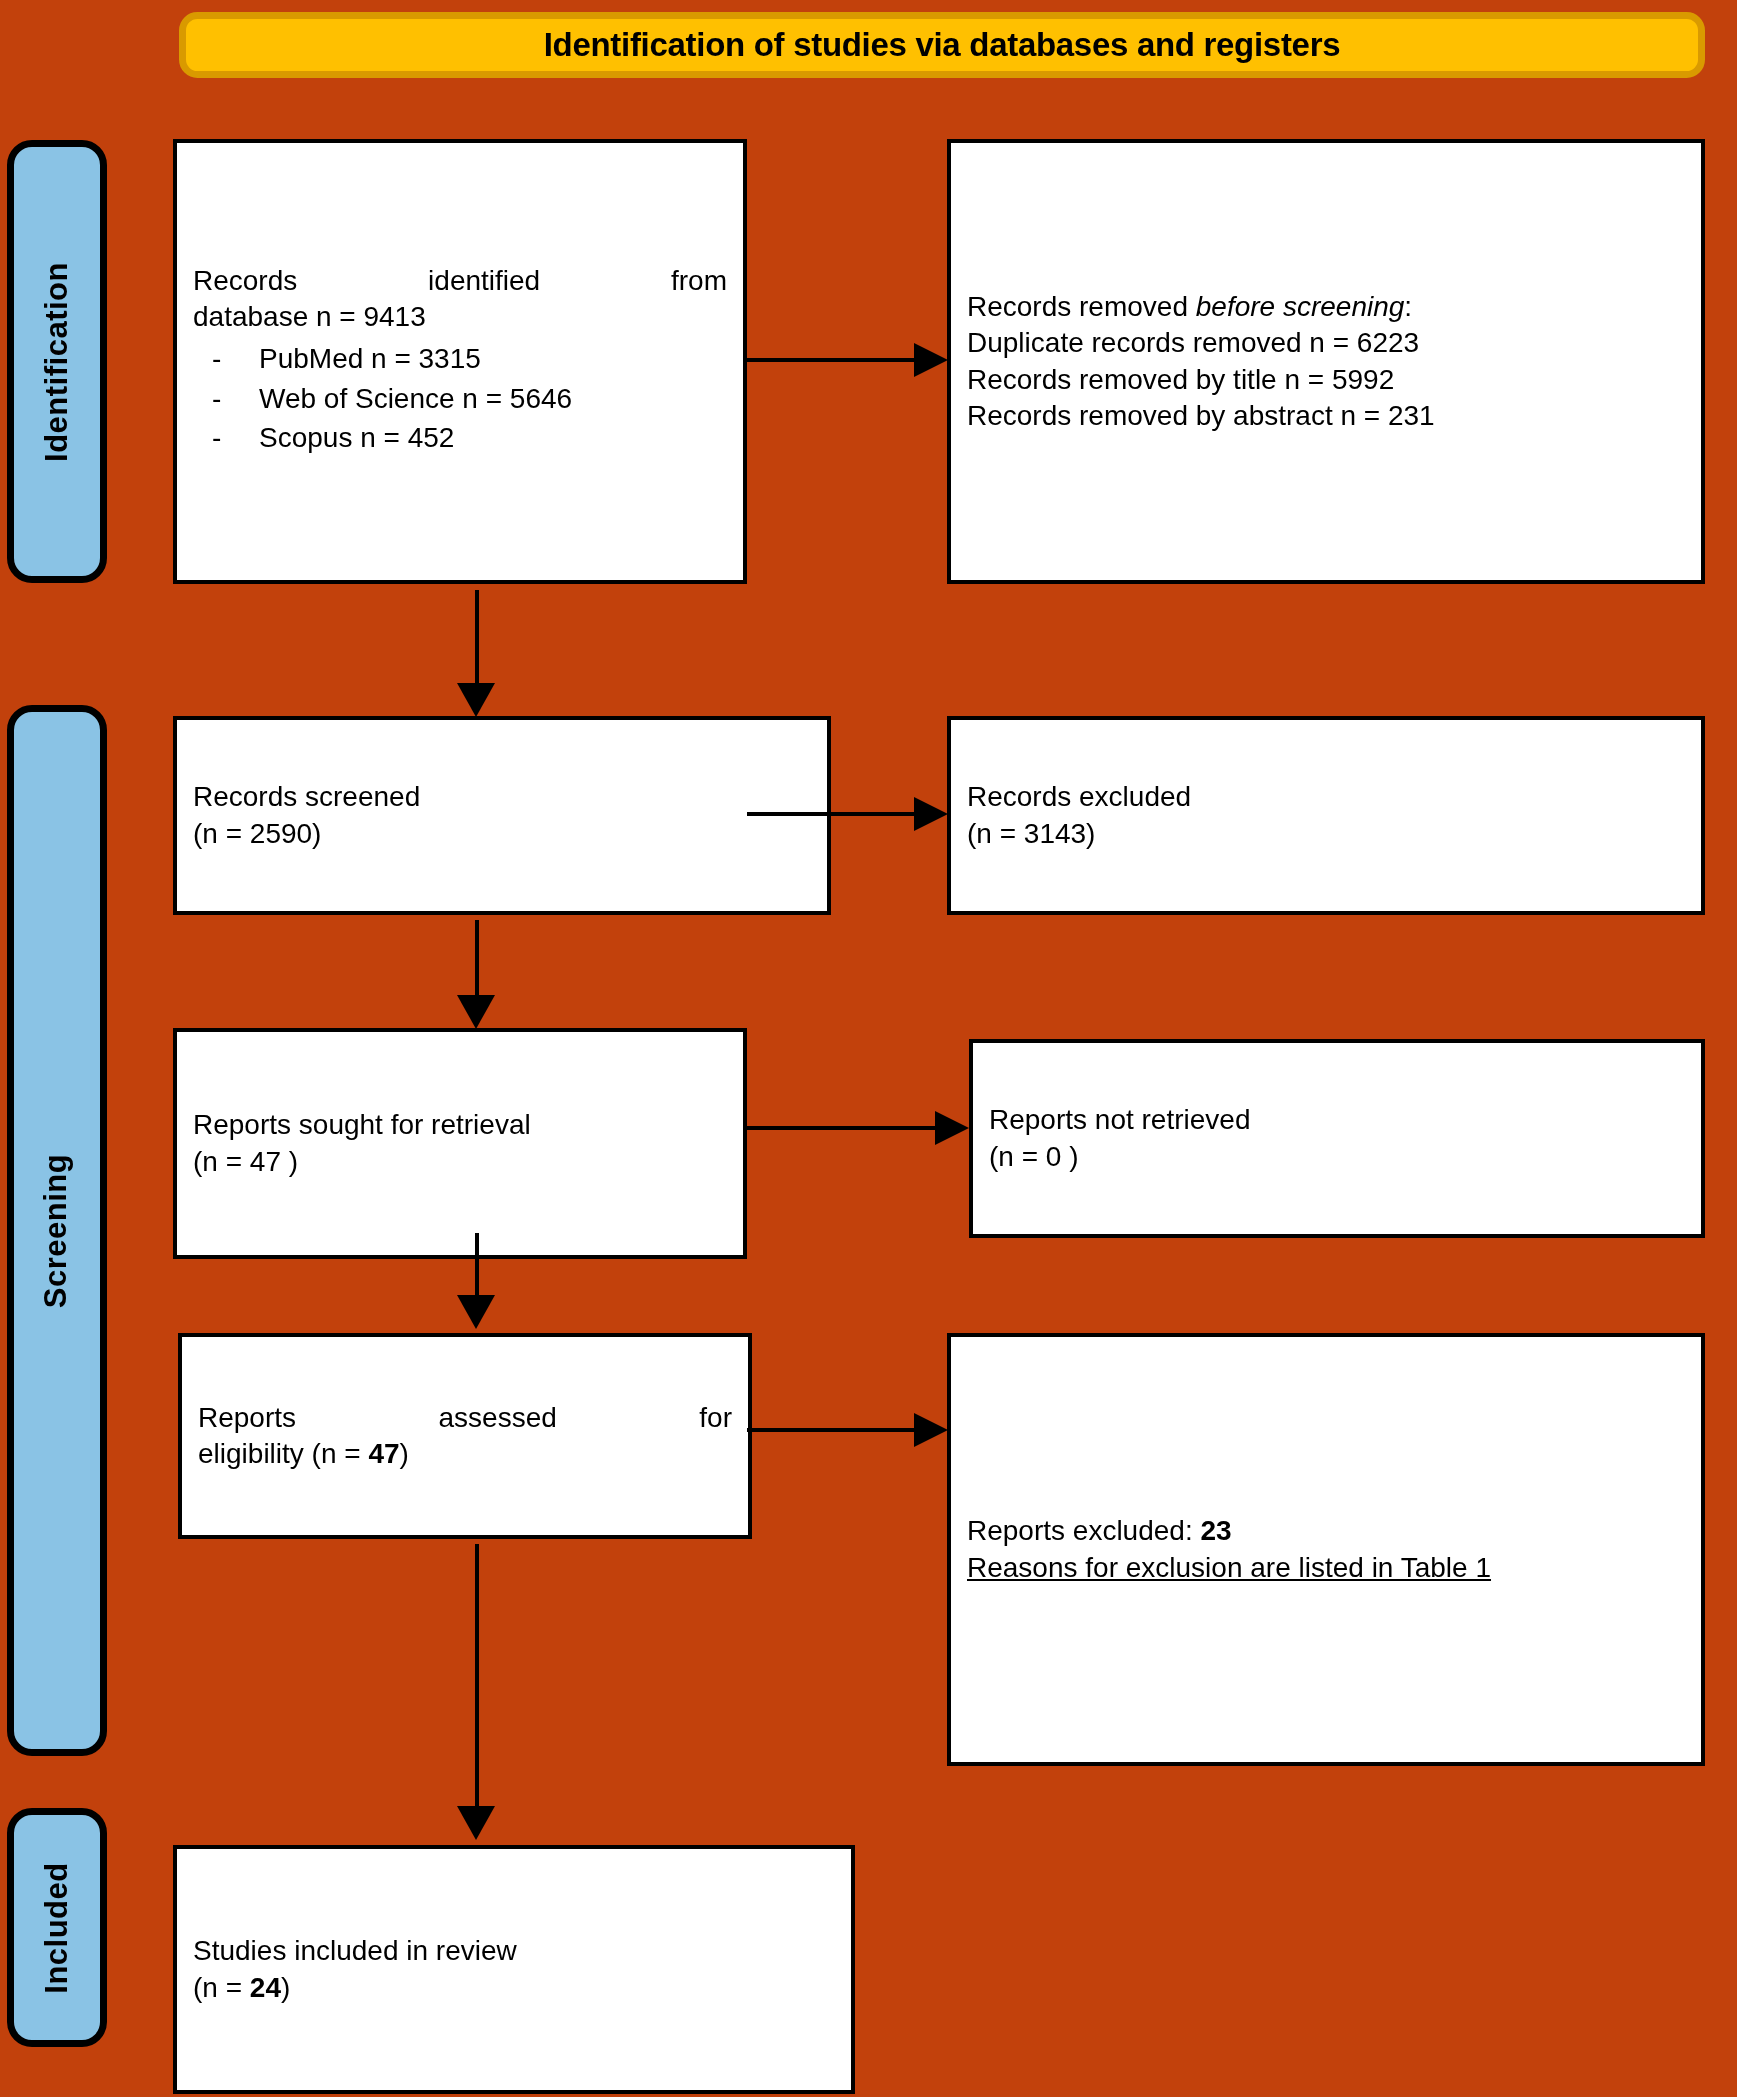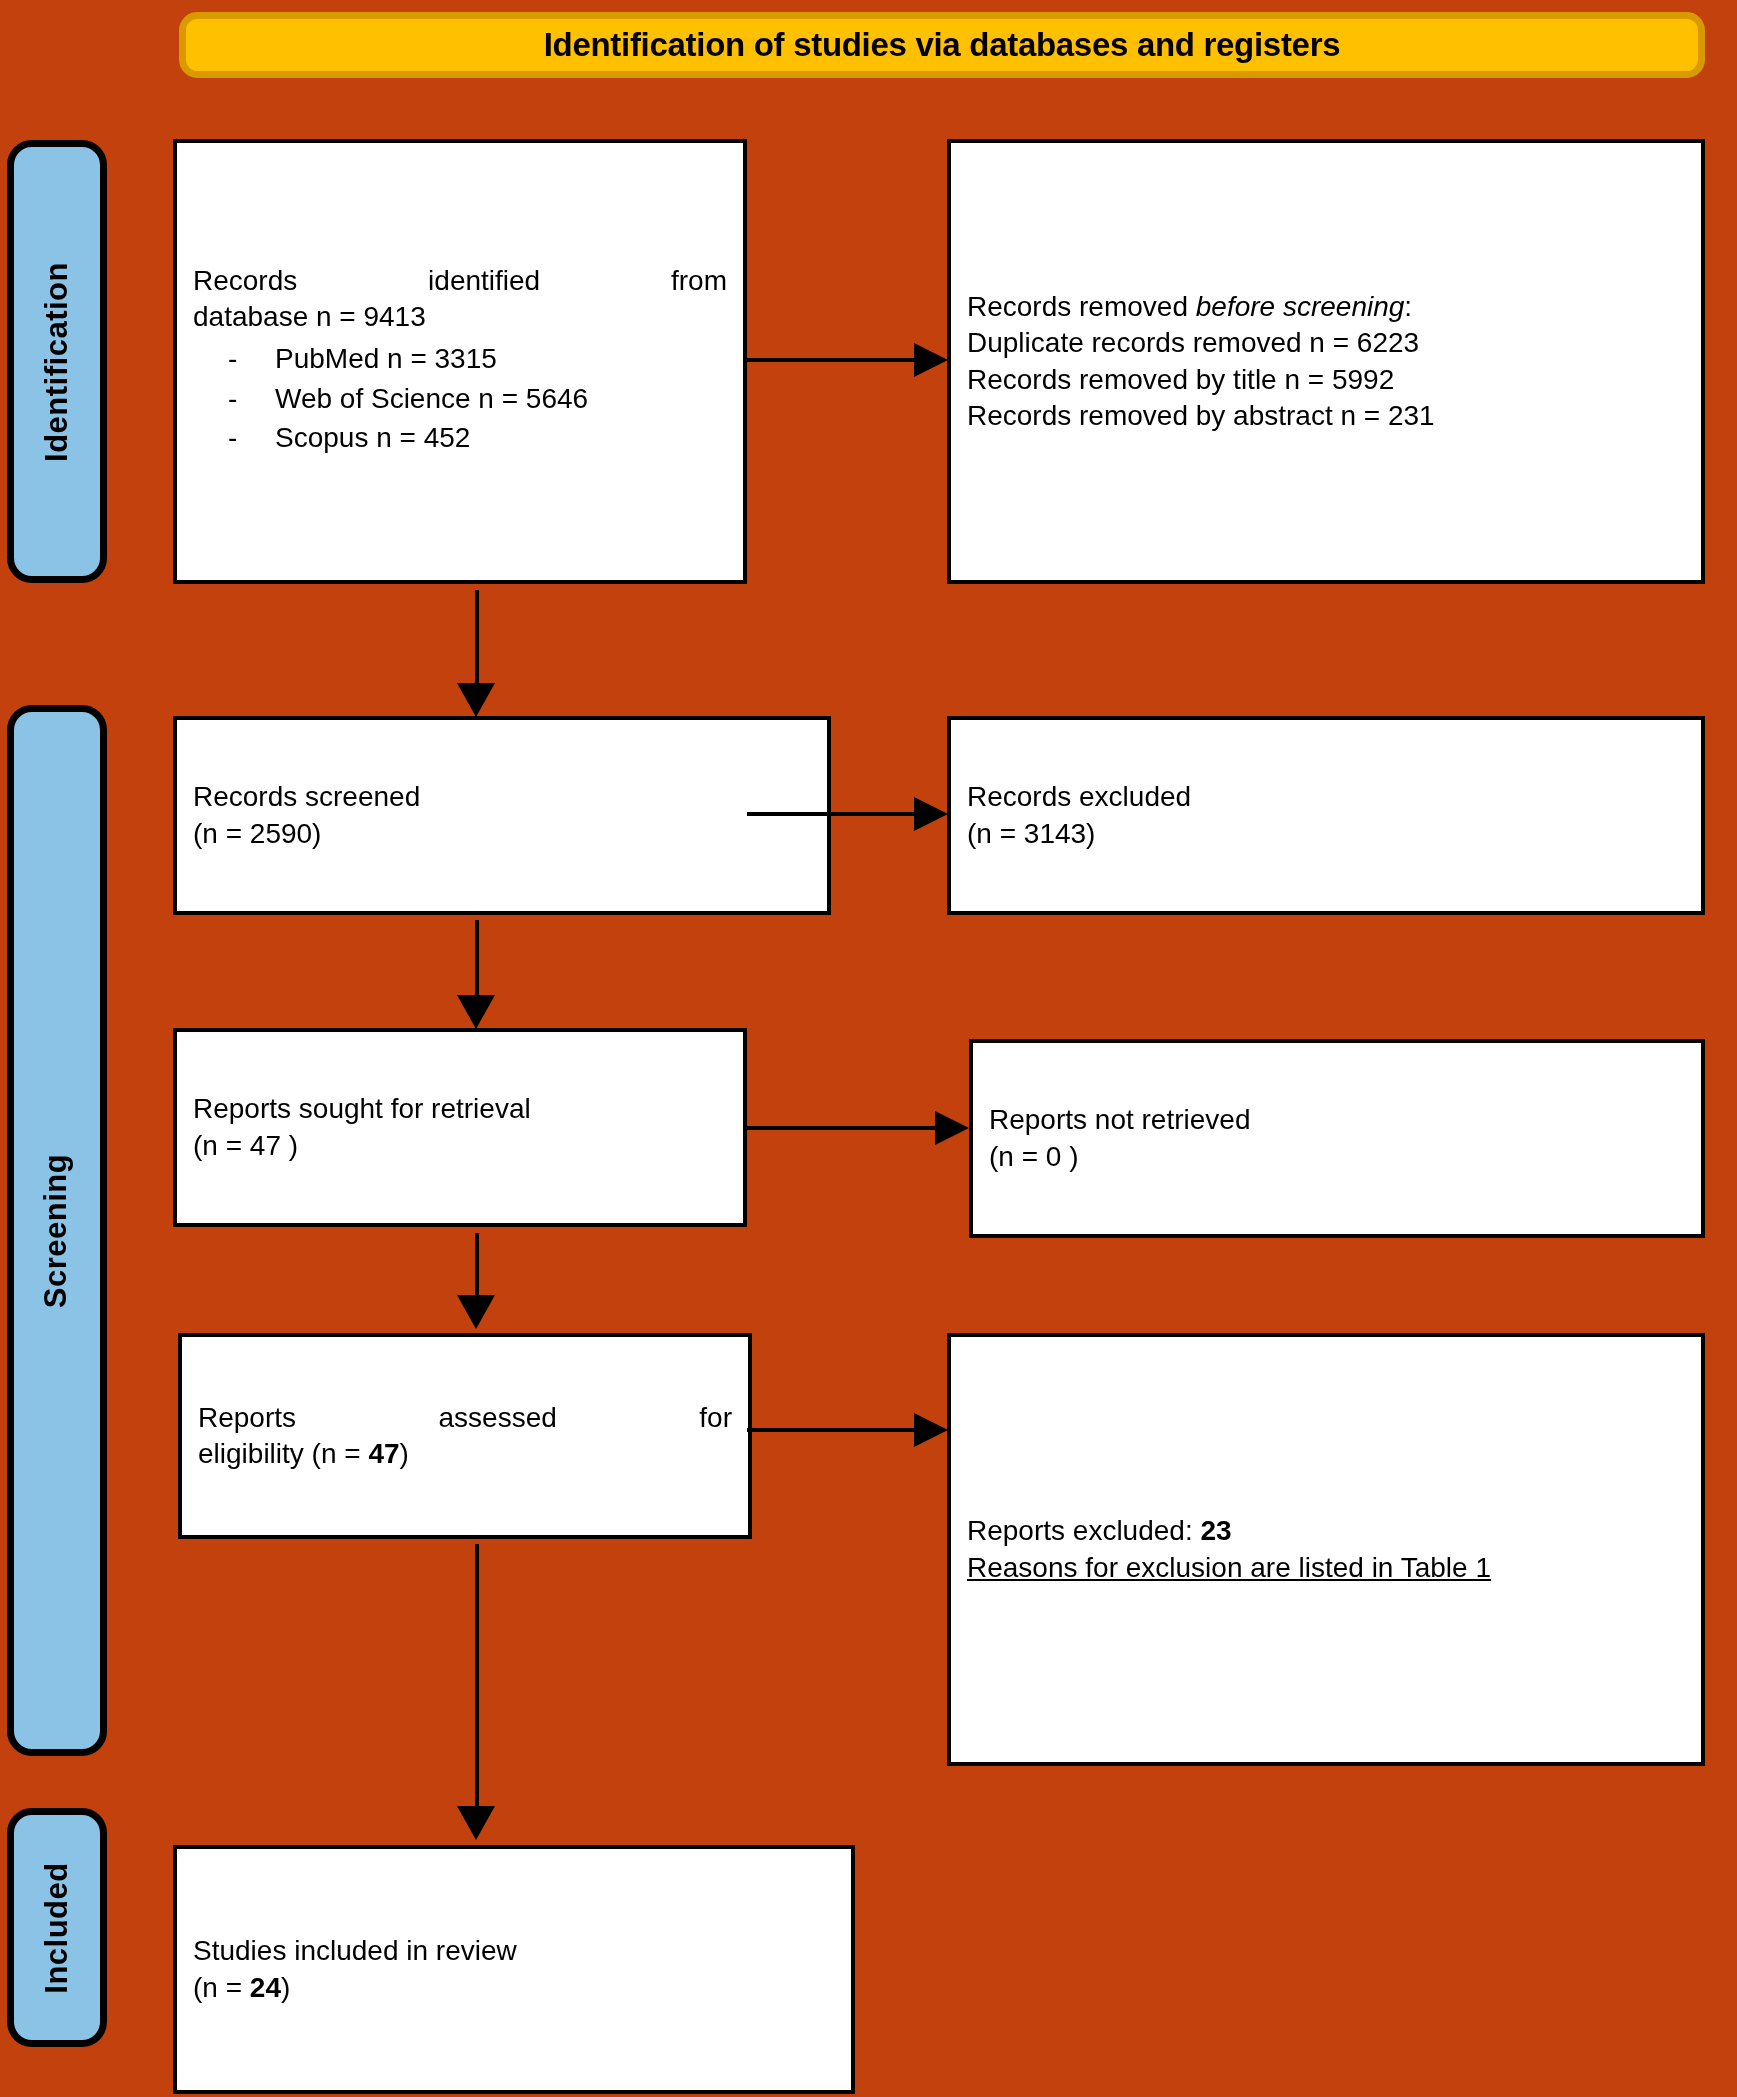--- a/index.html
+++ b/index.html
@@ -84,21 +84,21 @@
     padding: 0 16px;
   }
   .just { text-align: justify; text-align-last: justify; }
   .b { font-weight: bold; }
   .it { font-style: italic; }
 
   
   .blist {
     list-style: none;
     margin: 5.4px 0 0 0;
-    padding: 0 16px 0 51px;
+    padding: 0 16px 0 35px;
     font-size: 28px;
     line-height: 1.30;
   }
   .blist li {
     position: relative;
     padding-left: 47px;
     margin: 0 0 3.2px 0;
   }
   .blist li::before {
     content: "-";
@@ -110,21 +110,21 @@
     padding-left: 41px;
     text-indent: 0px;
     text-decoration: underline;
   }
 
   
   #box-identified   { left: 173px;  top: 139px;  width: 574px; height: 445px; }
   #box-removed      { left: 947px; top: 139px;  width: 758px; height: 445px; }
   #box-screened     { left: 173px;  top: 716px; width: 658px; height: 199px; }
   #box-excluded     { left: 947px; top: 716px; width: 758px; height: 199px; }
-  #box-sought       { left: 173px;  top: 1028px; width: 574px; height: 199px; }
+  #box-sought       { left: 173px;  top: 1028px; width: 574px; height: 231px; }
   #box-notretrieved { left: 969px; top: 1039px; width: 736px; height: 199px; }
   #box-assessed     { left: 178px;  top: 1333px; width: 574px; height: 206px; }
   #box-repexcluded  { left: 947px; top: 1333px; width: 758px; height: 433px; }
   #box-studies      { left: 173px;  top: 1845px; width: 682px; height: 249px; }
 
   
   .arrow { position: absolute; }
   
   .h-line {
     position: absolute;

